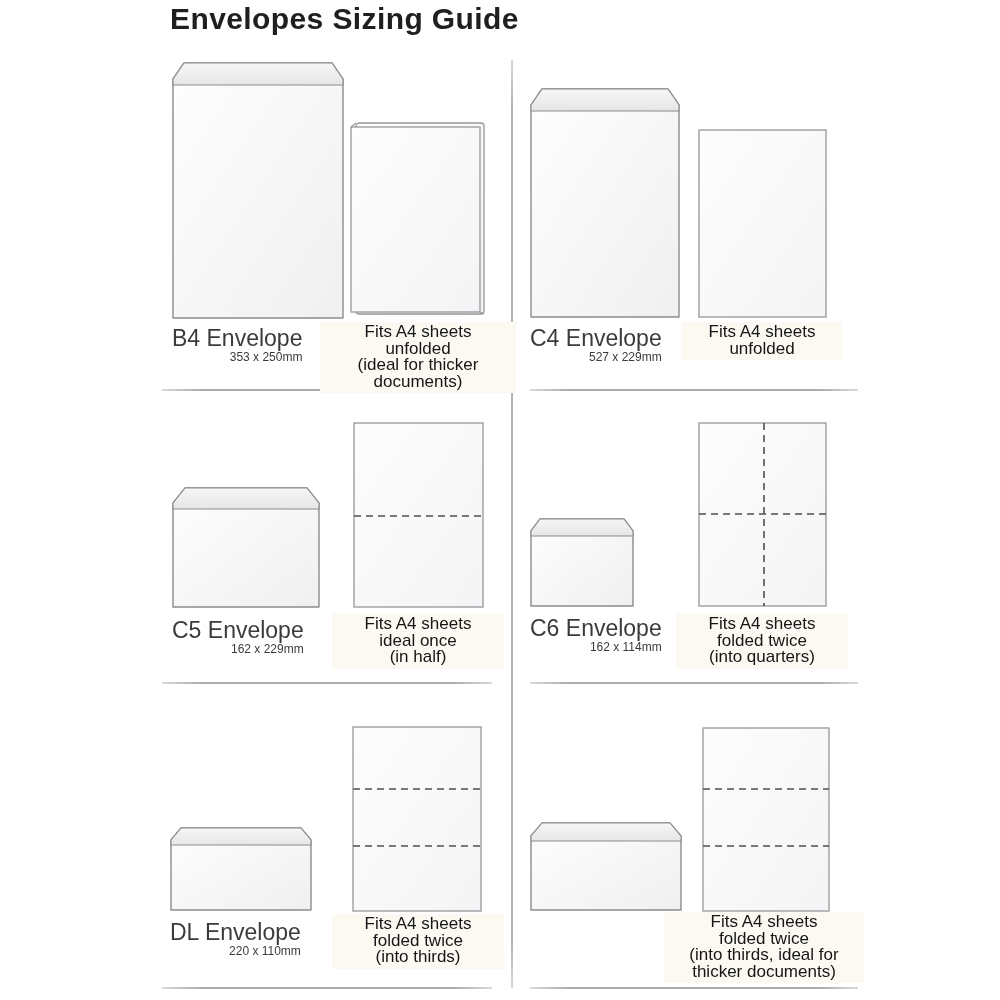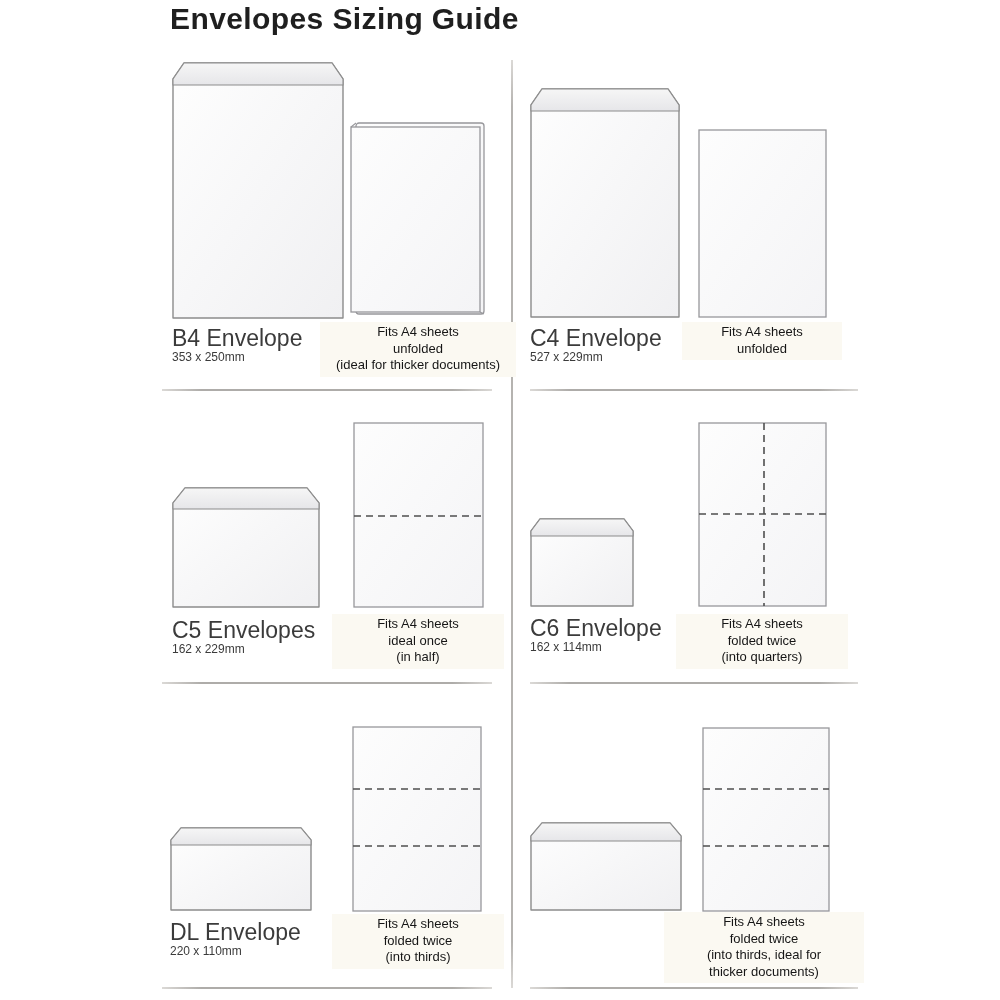--- a/index.html
+++ b/index.html
@@ -6,23 +6,23 @@
   .canvas{
     position:relative;width:1000px;height:1000px;background:#ffffff;overflow:hidden;
     font-family:"Liberation Sans", sans-serif;
   }
   .abs{position:absolute;}
   h1.page-title{
     margin:0;font-size:30px;font-weight:bold;letter-spacing:.4px;
     color:var(--title-text,#1f1f1f);
   }
   .env-name{font-size:23px;line-height:21px;color:var(--label-text,#3b3b3b);}
-  .env-dims{font-size:12px;line-height:15px;color:var(--label-text,#3b3b3b);margin-top:1px;}
+  .env-dims{font-size:12px;line-height:15px;color:var(--label-text,#3b3b3b);margin-top:1px;text-align:right;}
   .caption{
-    text-align:center;font-size:13px;line-height:16.5px;color:var(--caption-text,#161616);
+    text-align:center;font-size:17px;line-height:16.5px;color:var(--caption-text,#161616);
     background:var(--caption-bg,#fbf9f2);padding:2px 2px 3px 2px;box-sizing:border-box;
   }
   .env-body{fill:url(#gBody);stroke:var(--outline,#8c8c8c);stroke-width:1.4;stroke-linejoin:round;}
   .env-flap{fill:url(#gFlap);stroke:var(--outline,#8c8c8c);stroke-width:1.1;stroke-linejoin:round;}
   .sheet-face{fill:url(#gSheet);stroke:var(--sheet-outline,#97979b);stroke-width:1.3;}
   .sheet-edge{stroke:var(--sheet-outline,#97979b);stroke-width:1.1;}
   .fold{stroke:var(--fold-line,#4f4f4f);stroke-width:1.6;stroke-dasharray:7 5;fill:none;}
   .hdiv{height:2px;background:linear-gradient(90deg,#dbd9d6,#aeaca9 12%,#aeaca9 88%,#dbd9d6);}
   .vdiv{width:2px;background:linear-gradient(180deg,#dbd9d6,#b5b3b0 5%,#b5b3b0 95%,#dbd9d6);}
 </style>
@@ -96,21 +96,21 @@
 
   <svg class="abs" style="left:172px;top:487px" width="148" height="121" viewBox="0 0 148 121">
     <path class="env-body" d="M13 1 L135 1 L147 16 L147 120 L1 120 L1 16 Z"></path>
     <path class="env-flap" d="M13 1 L135 1 L147 16 L147 22 L1 22 L1 16 Z"></path>
   </svg>
   <svg class="abs" style="left:353px;top:422px" width="131" height="186" viewBox="0 0 131 186">
     <rect class="sheet-face" x="1" y="1" width="129" height="184"></rect>
     <line class="fold" x1="1" y1="94" x2="130" y2="94"></line>
   </svg>
   <div class="abs" style="left:172px;top:620px">
-    <div class="env-name">C5 Envelopes</div>
+    <div class="env-name">C5 Envelope</div>
     <div class="env-dims">162 x 229mm</div>
   </div>
   <div class="caption abs" style="left:332px;top:614px;width:172px">
     <div>Fits A4 sheets</div>
     <div>ideal once</div>
     <div>(in half)</div>
   </div>
 
   <svg class="abs" style="left:530px;top:518px" width="104" height="89" viewBox="0 0 104 89">
     <path class="env-body" d="M10 1 L94 1 L103 13 L103 88 L1 88 L1 13 Z"></path>

